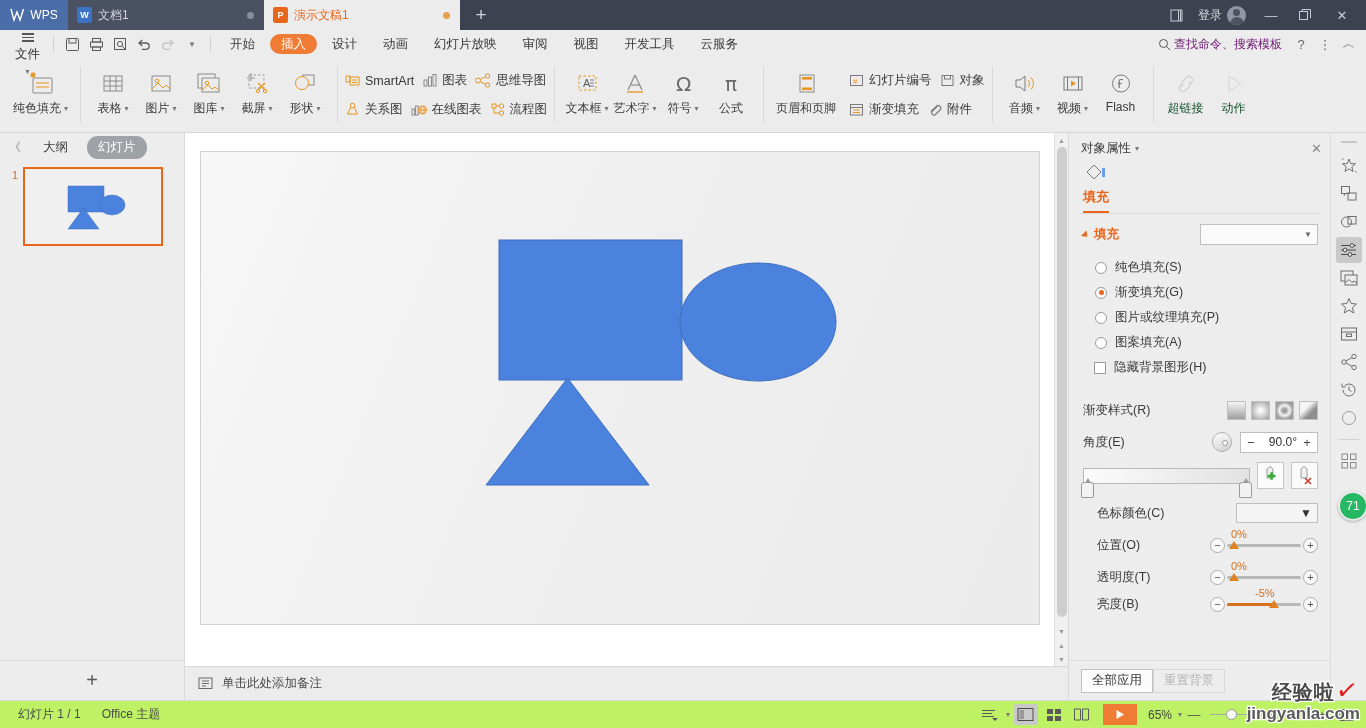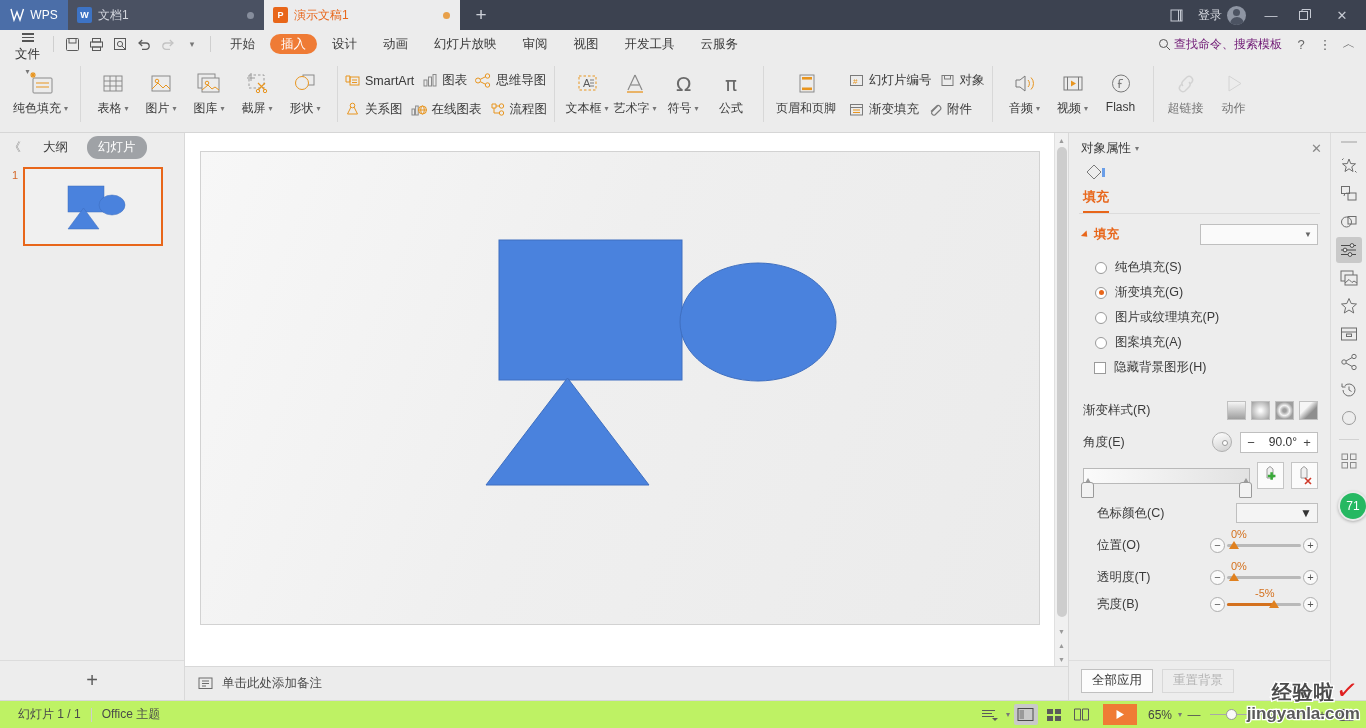--- a/index.html
+++ b/index.html
@@ -93,21 +93,21 @@
   .rsep { width: 1px; background: #d8d8d8; margin: 8px 3px 10px; }
   .ritem {
     width: 48px; display: flex; flex-direction: column; align-items: center;
     justify-content: flex-start; padding-top: 7px; cursor: pointer; color: #3a3a3a;
   }
   .ritem.wide { width: auto; min-width: 58px; padding-left:4px; padding-right:4px; }
   .ritem .ico { height: 32px; display:flex; align-items:flex-end; justify-content:center; }
   .ritem .lbl { font-size: 12px; margin-top: 3px; white-space: nowrap; display:flex;
     align-items:center; gap:3px; }
   .ritem .lbl .dd { font-size: 8px; color:#777; }
-  .ritem.disabled { color: #737373; }
+  .ritem.disabled { color: #14532d; }
   .ritem.disabled .ico svg { opacity: .45; }
   .rstack { display: flex; flex-direction: column; justify-content: center; padding: 5px 0; }
   .rrow { display: flex; align-items: center; height: 29px; padding: 0 4px; cursor: pointer;
     font-size: 12.5px; color: #3a3a3a; gap: 5px; white-space: nowrap;}
 
   
   .bodyrow { flex: 1; display: flex; min-height: 0; }
 
   
   .slidepane {
@@ -206,21 +206,21 @@
   .strack { width:100%; height:3px; background:#b9b9b9; border-radius:2px; }
   .sfill { position:absolute; left:0; height:3px; background:#d4711e; border-radius:2px;}
   .sknob { position:absolute; width:0;height:0;border-left:5px solid transparent;
     border-right:5px solid transparent;border-bottom:8px solid #e0811f; top:5px;}
   .svalue { position:absolute; top:-8px; font-size:11px; color:#d4711e; }
   .circbtn { width:15px;height:15px;border-radius:50%;border:1px solid #aeaeae;background:#fafafa;
     display:flex;align-items:center;justify-content:center;font-size:11px;color:#555;cursor:pointer;
     flex:0 0 15px; line-height:1;}
   .combo2 { width:82px; height:20px; background:#f4f4f4; border:1px solid #bfbfbf; margin-left:auto;
     display:flex;align-items:center;justify-content:flex-end;padding-right:5px;cursor:pointer;}
-  .rp-foot { height: 40px; display:flex; align-items:center; gap:9px; padding-left: 12px;
+  .rp-foot { height: 40px; display:flex; align-items:center; padding-left: 12px;
     border-top: 1px solid #dedede; }
   .fbtn { height: 24px; padding: 0 10px; font-size:12.5px; border:1px solid #c0c0c0; background:#fcfcfc;
     display:flex;align-items:center; cursor:pointer; color:#333;}
   .fbtn.dis { color:#b4b4b4; background:#ededed; border-color:#d8d8d8;}
 
   
   .rail { width: 36px; flex:0 0 36px; background:#ededed; border-left:1px solid #dcdcdc;
     display:flex; flex-direction:column; align-items:center; padding-top: 8px; gap: 2px;
     position:relative;}
   .railtop { width:16px; height:2px; background:#c6c6c6; margin-bottom: 8px;}

